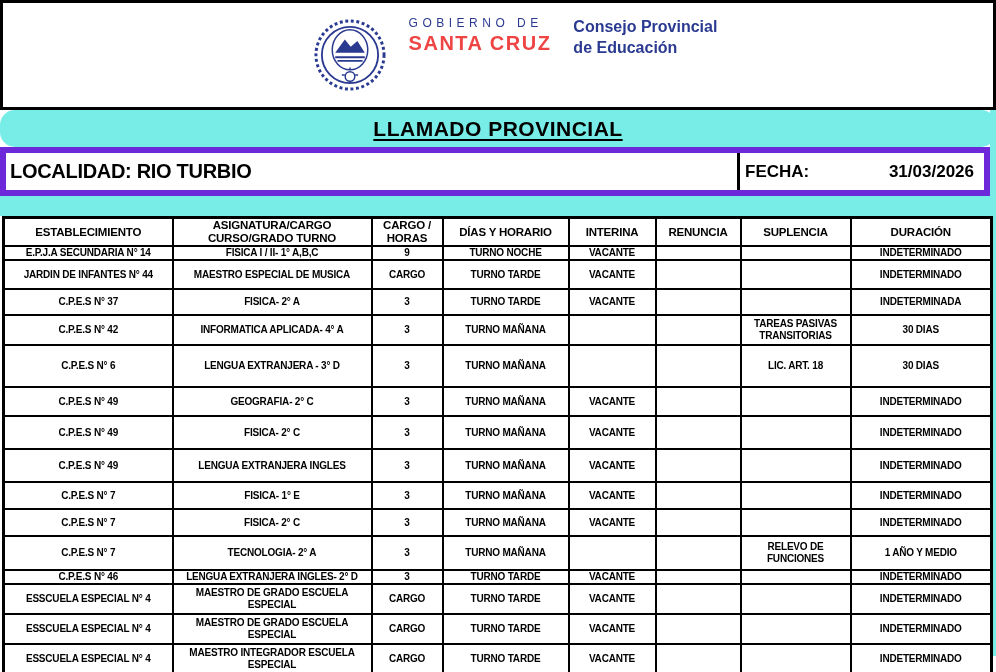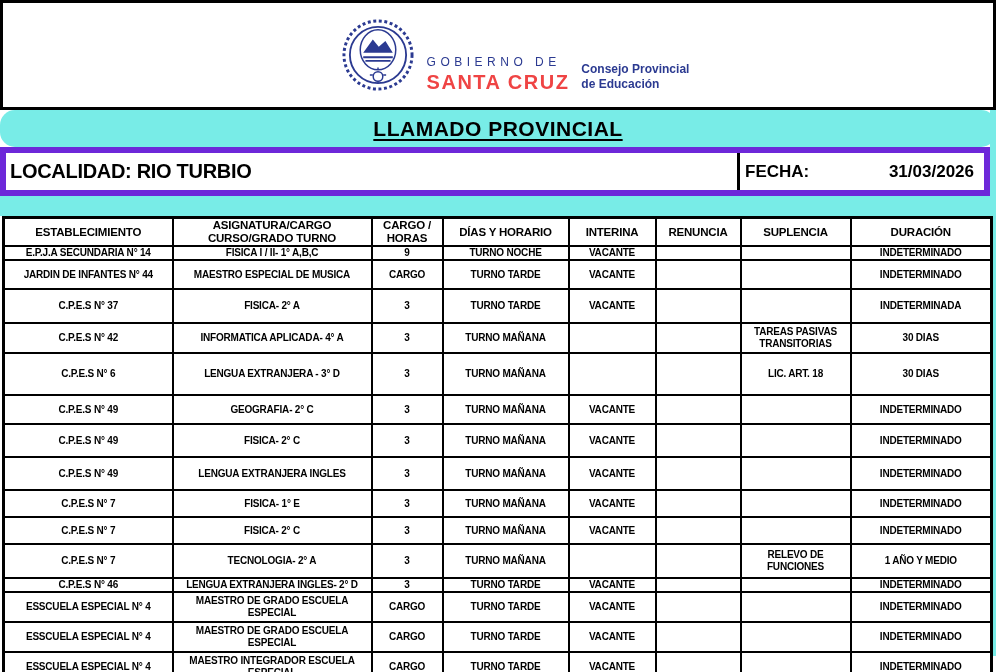--- a/index.html
+++ b/index.html
@@ -7,25 +7,25 @@
     position:relative;width:996px;height:672px;background:#ffffff;
     font-family:"Liberation Sans", sans-serif;color:#000;overflow:hidden;
     margin:0 auto;
   }
   
   .logo-box{
     position:absolute;top:0;left:0;width:996px;height:110px;
     background:#fff;border:3px solid #000;box-sizing:border-box;
     display:flex;align-items:center;justify-content:center;
   }
-  .logo-group{display:flex;align-items:flex-end;gap:12px;padding-left:34px;}
+  .logo-group{display:flex;align-items:flex-start;gap:22px;padding-left:34px;}
   .gov-text{display:flex;flex-direction:column;line-height:1.1;}
   .gobierno-line{font-size:12px;letter-spacing:4.5px;font-weight:500;color:#2b3a91;}
   .santacruz-line{font-size:20px;font-weight:800;letter-spacing:1.5px;color:#ef4444;margin-top:2px;}
-  .consejo-text{font-size:12px;font-weight:600;color:#2b3a91;line-height:1.3;}
+  .consejo-text{font-size:16px;font-weight:600;color:#2b3a91;line-height:1.3;}
   
   .right-sliver{position:absolute;top:110px;left:990px;width:6px;height:546px;}
   .title-band{
     position:absolute;top:110px;left:0;width:996px;height:37px;
     display:flex;align-items:center;justify-content:center;
   }
   .title-text{
     font-size:21px;font-weight:bold;color:#000;
     text-decoration:underline;text-decoration-thickness:2px;text-underline-offset:3px;
     letter-spacing:0.5px;
@@ -62,21 +62,21 @@
     height:24px;
   }
   thead th{border-bottom:3px solid #000;}
   table.llamado td{
     font-size:10px;font-weight:bold;line-height:1.2;letter-spacing:-0.2px;
   }
   col.c1{width:169px}col.c2{width:199px}col.c3{width:71px}col.c4{width:126px}
   col.c5{width:87px}col.c6{width:85px}col.c7{width:110px}col.c8{width:141px}
   tbody tr:nth-child(1){height:14px}
   tbody tr:nth-child(2){height:29px}
-  tbody tr:nth-child(3){height:34px}
+  tbody tr:nth-child(3){height:26px}
   tbody tr:nth-child(4){height:30px}
   tbody tr:nth-child(5){height:42px}
   tbody tr:nth-child(6){height:29px}
   tbody tr:nth-child(7){height:33px}
   tbody tr:nth-child(8){height:33px}
   tbody tr:nth-child(9){height:27px}
   tbody tr:nth-child(10){height:27px}
   tbody tr:nth-child(11){height:34px}
   tbody tr:nth-child(12){height:14px}
   tbody tr:nth-child(13){height:30px}

